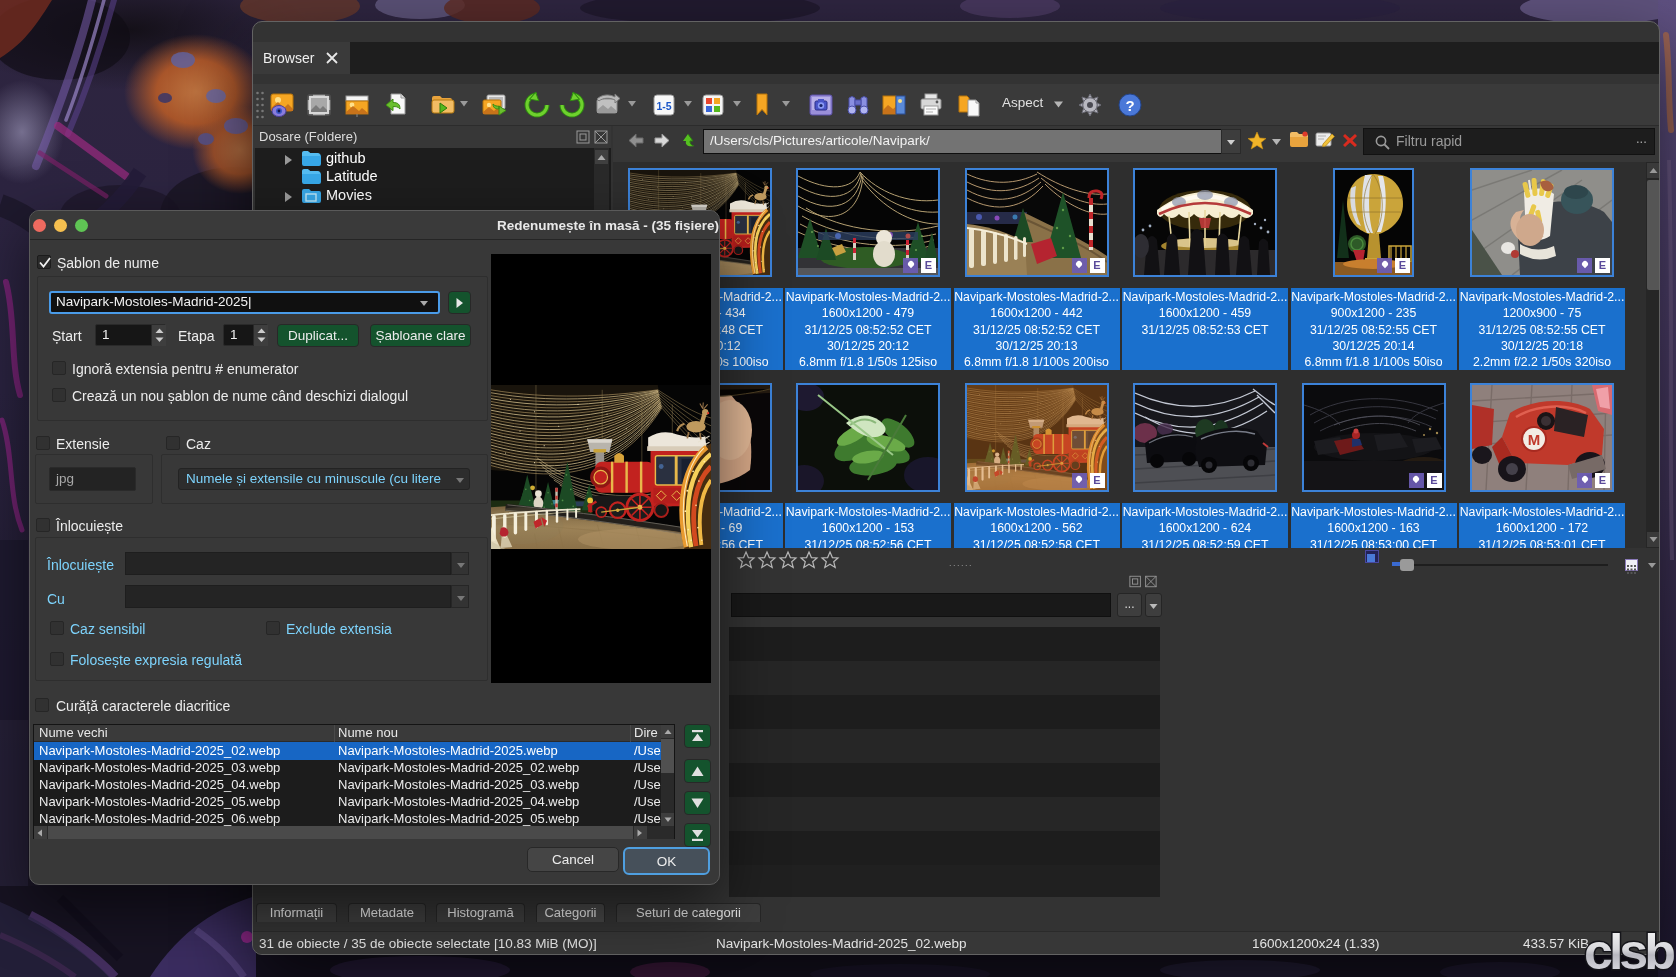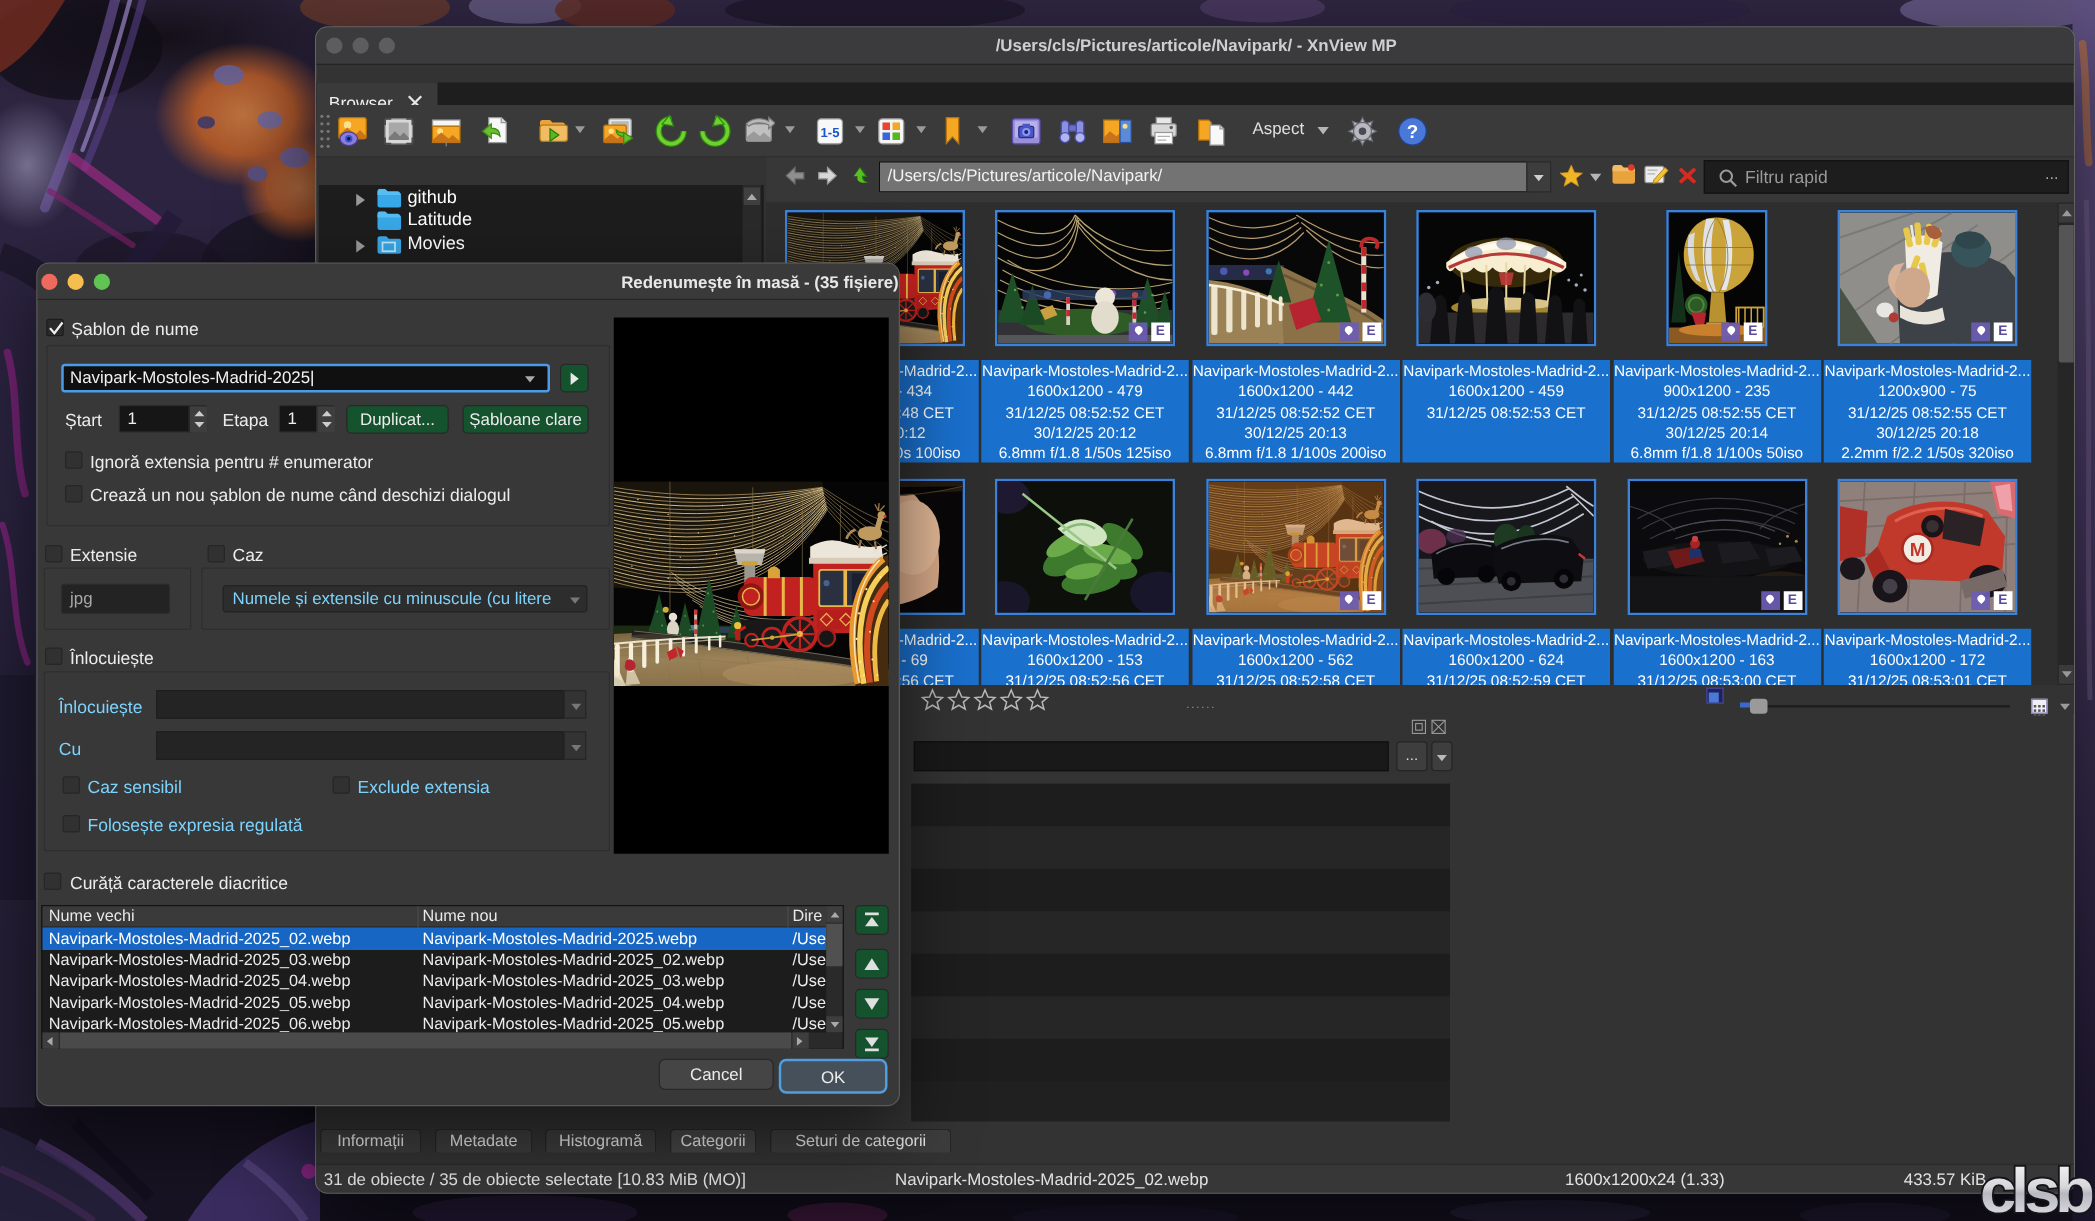--- a/index.html
+++ b/index.html
@@ -347,28 +347,22 @@
             <circle cx="414" cy="320" r="1.8"></circle>
               <circle cx="436" cy="320" r="1.6"></circle>
           </g>
           <path d="M428,118 l24,-13 m-17,21 l17,-8" stroke="#e8e2d0" stroke-width="2.5" opacity=".9"></path>
         </g>
       </symbol>
     </defs>
   </svg>
   <div id="win">
 
-    <div class="abs" style="left:0;top:0;width:1408px;height:30px;background:#3b3b3d;border-bottom:1px solid #232323;">
-      <div class="abs" style="left:8px;top:8px;width:13px;height:13px;border-radius:50%;background:#5d5d5f;"></div>
-      <div class="abs" style="left:29px;top:8px;width:13px;height:13px;border-radius:50%;background:#5d5d5f;"></div>
-      <div class="abs" style="left:50px;top:8px;width:13px;height:13px;border-radius:50%;background:#5d5d5f;"></div>
-      <div class="abs" style="left:0;top:0;width:1408px;height:30px;line-height:30px;text-align:center;font-size:13.5px;font-weight:bold;color:#cfcfcf;">/Users/cls/Pictures/articole/Navipark/ - XnView MP</div>
-    </div>
-
-    <div class="abs" style="left:0;top:44px;width:1408px;height:32px;background:#1e1e1e;">
+
+    <div class="abs" style="left:0;top:20px;width:1408px;height:32px;background:#1e1e1e;">
       <div class="abs" style="left:0;top:0;width:97px;height:32px;background:#3a3a3a;"></div>
       <div class="abs" style="left:10px;top:0;height:32px;line-height:32px;font-size:14px;color:#f0f0f0;">Browser</div>
       <svg class="abs" style="left:72px;top:9px" width="14" height="14" viewBox="0 0 14 14">
           <path d="M2,2 L12,12 M12,2 L2,12" stroke="#e8e8e8" stroke-width="1.8"></path>
         </svg>
     </div>
 
     <div class="abs" id="toolbar" style="left:0;top:62px;width:1408px;height:42px;background:#3a3a3a;border-bottom:1px solid #2c2c2c;">
       <svg class="abs" style="left:2px;top:6px" width="10" height="30" viewBox="0 0 10 30">
         <g fill="#777">
@@ -517,20 +511,29 @@
           <circle cx="13" cy="13" r="7.2"></circle>
         </g>
         <circle cx="13" cy="13" r="3" fill="#4a4a52"></circle>
       </svg>
       <svg class="abs" style="left:864px;top:8px" width="26" height="26" viewBox="0 0 26 26">
         <circle cx="13" cy="13" r="11" fill="#4a78d8" stroke="#23448a"></circle>
         <text x="13" y="18.5" text-anchor="middle" font-size="15" font-weight="bold" fill="#fff" font-family="Liberation Sans">?</text>
       </svg>
     </div>
 
+    <div class="abs" style="left:0;top:104px;width:358px;height:22px;background:#373737;">
+      <div class="abs" style="left:6px;top:3px;font-size:13px;color:#dcdcdc;">Dosare (Foldere)</div>
+      <svg class="abs" style="left:323px;top:4px" width="32" height="14" viewBox="0 0 32 14">
+        <rect x="1" y="1" width="12" height="12" fill="none" stroke="#9a9a9a"></rect>
+          <rect x="4" y="4" width="6" height="6" fill="none" stroke="#9a9a9a"></rect>
+        <rect x="19" y="1" width="12" height="12" fill="none" stroke="#9a9a9a"></rect>
+          <path d="M19,1 L31,13 M31,1 L19,13" stroke="#9a9a9a"></path>
+      </svg>
+    </div>
 
     <div class="abs" style="left:2px;top:126px;width:356px;height:400px;background:#1d1d1d;">
       <svg class="abs" style="left:28px;top:6px" width="10" height="12" viewBox="0 0 10 12">
           <path d="M2,1 L9,6 L2,11 Z" fill="#9a9a9a"></path>
         </svg>
       <svg class="abs" style="left:46px;top:3px" width="20" height="16" viewBox="0 0 20 16">
           <path d="M1,3 q0,-2 2,-2 l5,0 l2,2 l8,0 q2,0 2,2 l0,8 q0,2 -2,2 l-15,0 q-2,0 -2,-2 Z" fill="#38a8e8"></path>
           <path d="M1,5 l18,0 l0,-1 q0,-2 -2,-2 l-8,0 l-2,-2 l-4,0 q-2,0 -2,2 Z" fill="#55bdf2"></path>
         </svg>
       <div class="abs" style="left:71px;top:2px;font-size:14.5px;color:#fff;">github</div>

